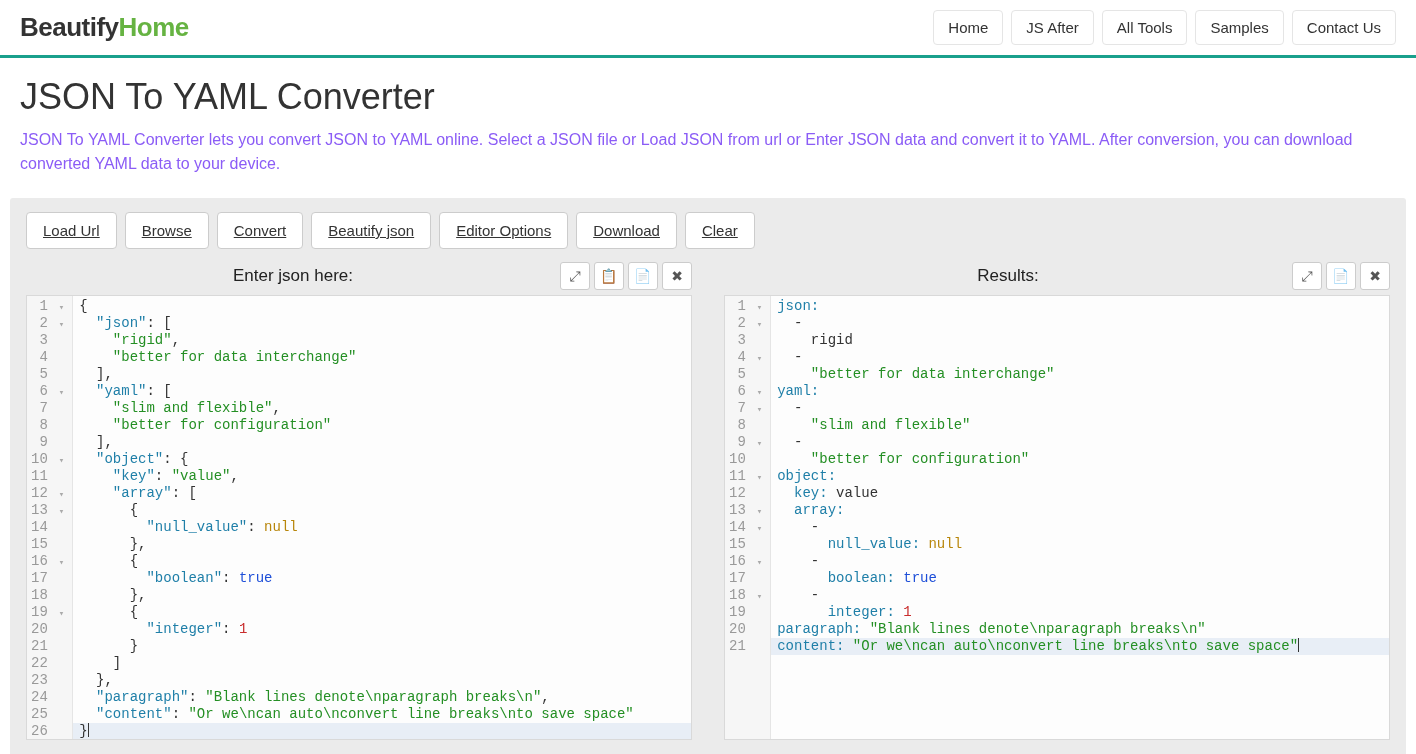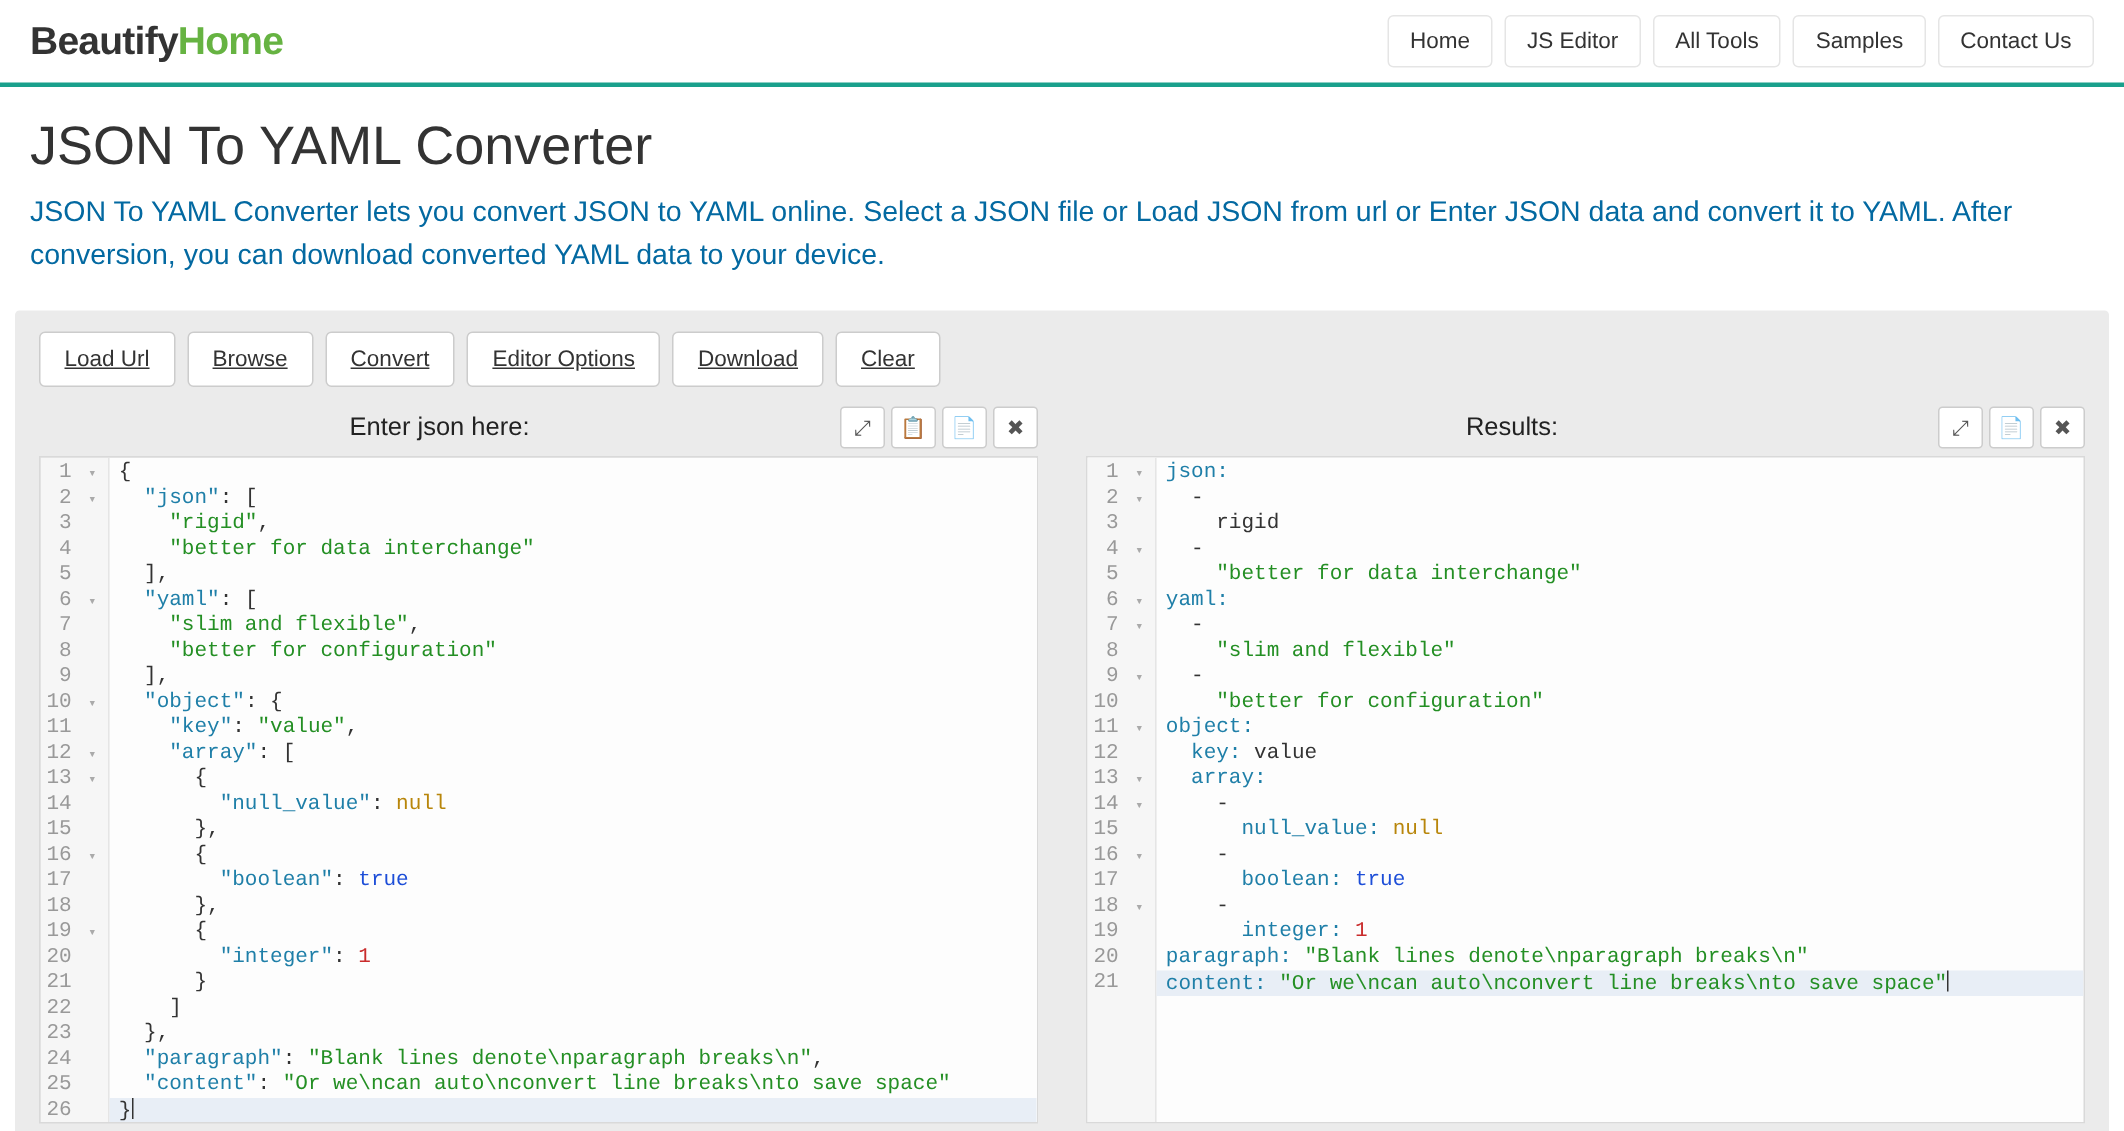--- a/index.html
+++ b/index.html
@@ -4,21 +4,21 @@
 <style>
 * { box-sizing: border-box; margin: 0; padding: 0; }
 body { font-family: -apple-system, BlinkMacSystemFont, "Segoe UI", Helvetica, Arial, sans-serif; background: #fff; color: #333; }
 .topbar { display: flex; justify-content: space-between; align-items: center; padding: 10px 20px; border-bottom: 3px solid #19A08C; }
 .logo { font-family: Arial, Helvetica, sans-serif; font-weight: 900; font-size: 26px; letter-spacing: -0.5px; }
 .logo .green { color: #66B342; }
 .navlinks { display: flex; gap: 8px; }
 .navlinks a { display: inline-block; padding: 8px 14px; border: 1px solid #e5e5e5; border-radius: 4px; font-size: 15px; color: #333; text-decoration: none; background: #fff; }
 .hero { text-align: left; padding: 18px 20px 16px; }
 .hero h1 { font-size: 36px; font-weight: 400; color: #333; margin-bottom: 10px; }
-.hero p { font-size: 19px; color: #0369a1; max-width: 1380px; margin: 0 auto; line-height: 1.5; }
+.hero p { font-size: 16px; color: #8b5cf6; max-width: 1380px; margin: 0 auto; line-height: 1.5; }
 .workbench { background: #ebebeb; margin: 6px 10px 0; padding: 14px 16px 24px; border-radius: 3px; }
 .toolbar { display: flex; gap: 8px; margin-bottom: 12px; text-decoration: underline; }
 .toolbar button { background: #fff; border: 1px solid #ccc; border-radius: 4px; padding: 9px 16px; font-size: 15px; color: #333; cursor: pointer; }
 .panels { display: flex; gap: 32px; }
 .panel { flex: 1; display: flex; flex-direction: column; }
 .panel-head { display: flex; align-items: center; margin-bottom: 4px; height: 30px; }
 .panel-title { flex: 1; text-align: center; font-size: 17px; color: #222; }
 .panel-ctrls { display: flex; gap: 4px; }
 .ctrl { width: 30px; height: 28px; background: #fff; border: 1px solid #ccc; border-radius: 3px; display: flex; align-items: center; justify-content: center; font-size: 14px; color: #555; cursor: pointer; }
 .editor { background: #fdfdfd; border: 1px solid #d9d9d9; display: flex; font-family: "Courier New", Consolas, monospace; font-size: 14px; line-height: 17px; height: 445px; overflow: auto; }
@@ -41,37 +41,38 @@
 </style>
 </head>
 <body>
 
 <header class="topbar">
   <div class="logo">
     <span>Beautify</span><span class="green">Home</span>
   </div>
   <nav class="navlinks">
     <a>Home</a>
-    <a>JS Editor</a>
+    <a>JS After</a>
     <a>All Tools</a>
     <a>Samples</a>
     <a>Contact Us</a>
   </nav>
 </header>
 
 <section class="hero">
   <h1>JSON To YAML Converter</h1>
   <p>JSON To YAML Converter lets you convert JSON to YAML online. Select a JSON file or Load JSON from url or Enter JSON data and convert it to YAML. After conversion, you can download converted YAML data to your device.</p>
 </section>
 
 <section class="workbench">
   <div class="toolbar">
     <button>Load Url</button>
     <button>Browse</button>
     <button>Convert</button>
+    <button>Beautify json</button>
     <button>Editor Options</button>
     <button>Download</button>
     <button>Clear</button>
   </div>
 
   <div class="panels">
 
     <div class="panel">
       <div class="panel-head">
         <div class="panel-title">Enter json here:</div>

